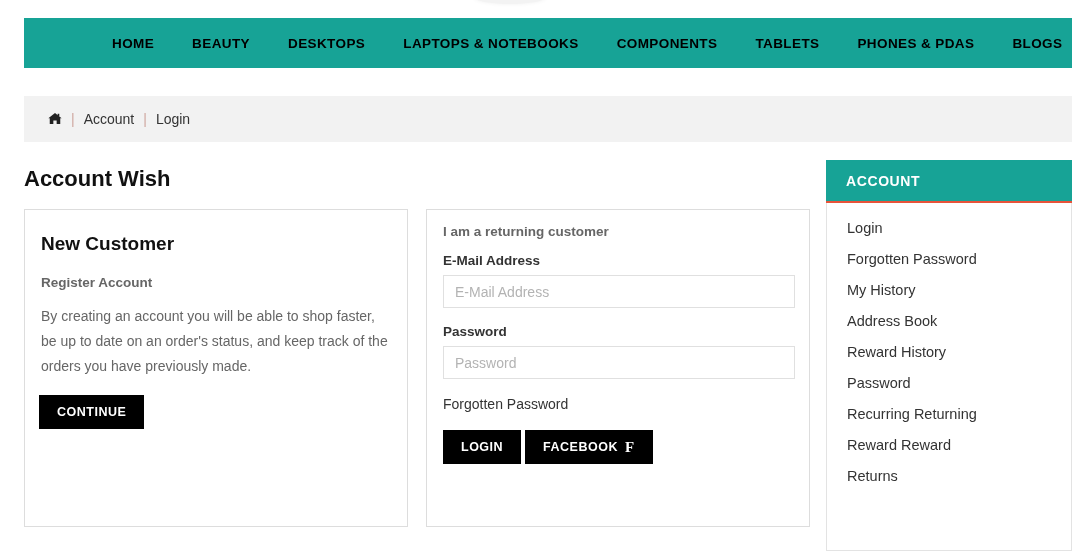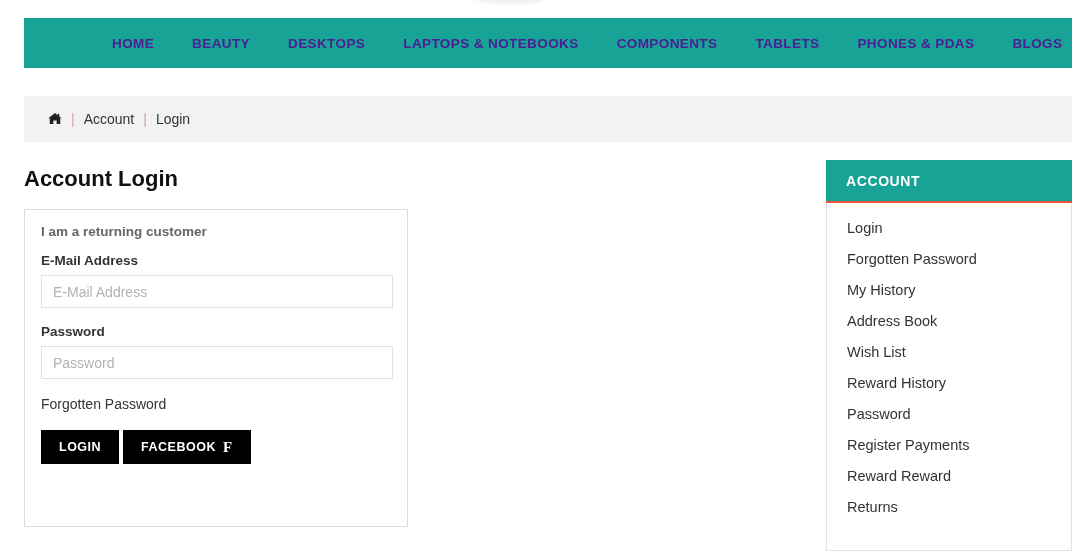--- a/index.html
+++ b/index.html
@@ -39,21 +39,21 @@
     left: 24px;
     width: 1048px;
     height: 50px;
     background: #17a396;
     display: flex;
     align-items: center;
     padding-left: 88px;
     box-sizing: border-box;
   }
   .nav-item {
-    color: #4c1d95;
+    color: #000000;
     font-size: 13.5px;
     font-weight: bold;
     letter-spacing: 0.4px;
     text-transform: uppercase;
     margin-right: 38px;
     white-space: nowrap;
     cursor: pointer;
     text-decoration: none;
   }
 
@@ -274,24 +274,30 @@
         <path d="M8 0.6 L0.4 6.6 L2.0 6.6 L2.0 13.4 L6.1 13.4 L6.1 9.2 L9.9 9.2 L9.9 13.4 L14.0 13.4 L14.0 6.6 L15.6 6.6 Z" fill="#222222"></path>
         <rect x="11.0" y="1.6" width="1.9" height="2.6" fill="#222222"></rect>
       </svg>
     </a>
     <span class="crumb-sep">|</span>
     <a class="crumb-link" href="#">Account</a>
     <span class="crumb-sep">|</span>
     <a class="crumb-link" href="#">Login</a>
   </div>
 
-  <h1 class="page-title">Account Login</h1>
+  <h1 class="page-title">Account Wish</h1>
 
   <div class="content-left">
 
+    <section class="panel panel-new">
+      <h2 class="panel-title">New Customer</h2>
+      <p class="sub-heading">Register Account</p>
+      <p class="body-text">By creating an account you will be able to shop faster, be up to date on an order's status, and keep track of the orders you have previously made.</p>
+      <button class="btn-black">Continue</button>
+    </section>
 
     <section class="panel panel-returning">
       <p class="sub-heading">I am a returning customer</p>
 
       <label class="field-label">E-Mail Address</label>
       <input class="text-input" type="text" placeholder="E-Mail Address" style="">
 
       <label class="field-label">Password</label>
       <input class="text-input" type="password" placeholder="Password" style="">
 
@@ -311,22 +317,21 @@
 
   <aside class="sidebar">
     <div class="sidebar-header">
       <span class="sidebar-header-text">Account</span>
     </div>
     <ul class="sidebar-list">
       <li><a class="sidebar-link" href="#">Login</a></li>
       <li><a class="sidebar-link" href="#">Forgotten Password</a></li>
       <li><a class="sidebar-link" href="#">My History</a></li>
       <li><a class="sidebar-link" href="#">Address Book</a></li>
-      <li><a class="sidebar-link" href="#">Wish List</a></li>
       <li><a class="sidebar-link" href="#">Reward History</a></li>
       <li><a class="sidebar-link" href="#">Password</a></li>
-      <li><a class="sidebar-link" href="#">Register Payments</a></li>
+      <li><a class="sidebar-link" href="#">Recurring Returning</a></li>
       <li><a class="sidebar-link" href="#">Reward Reward</a></li>
       <li><a class="sidebar-link" href="#">Returns</a></li>
     </ul>
   </aside>
 
 </div>
 
 </body></html>

